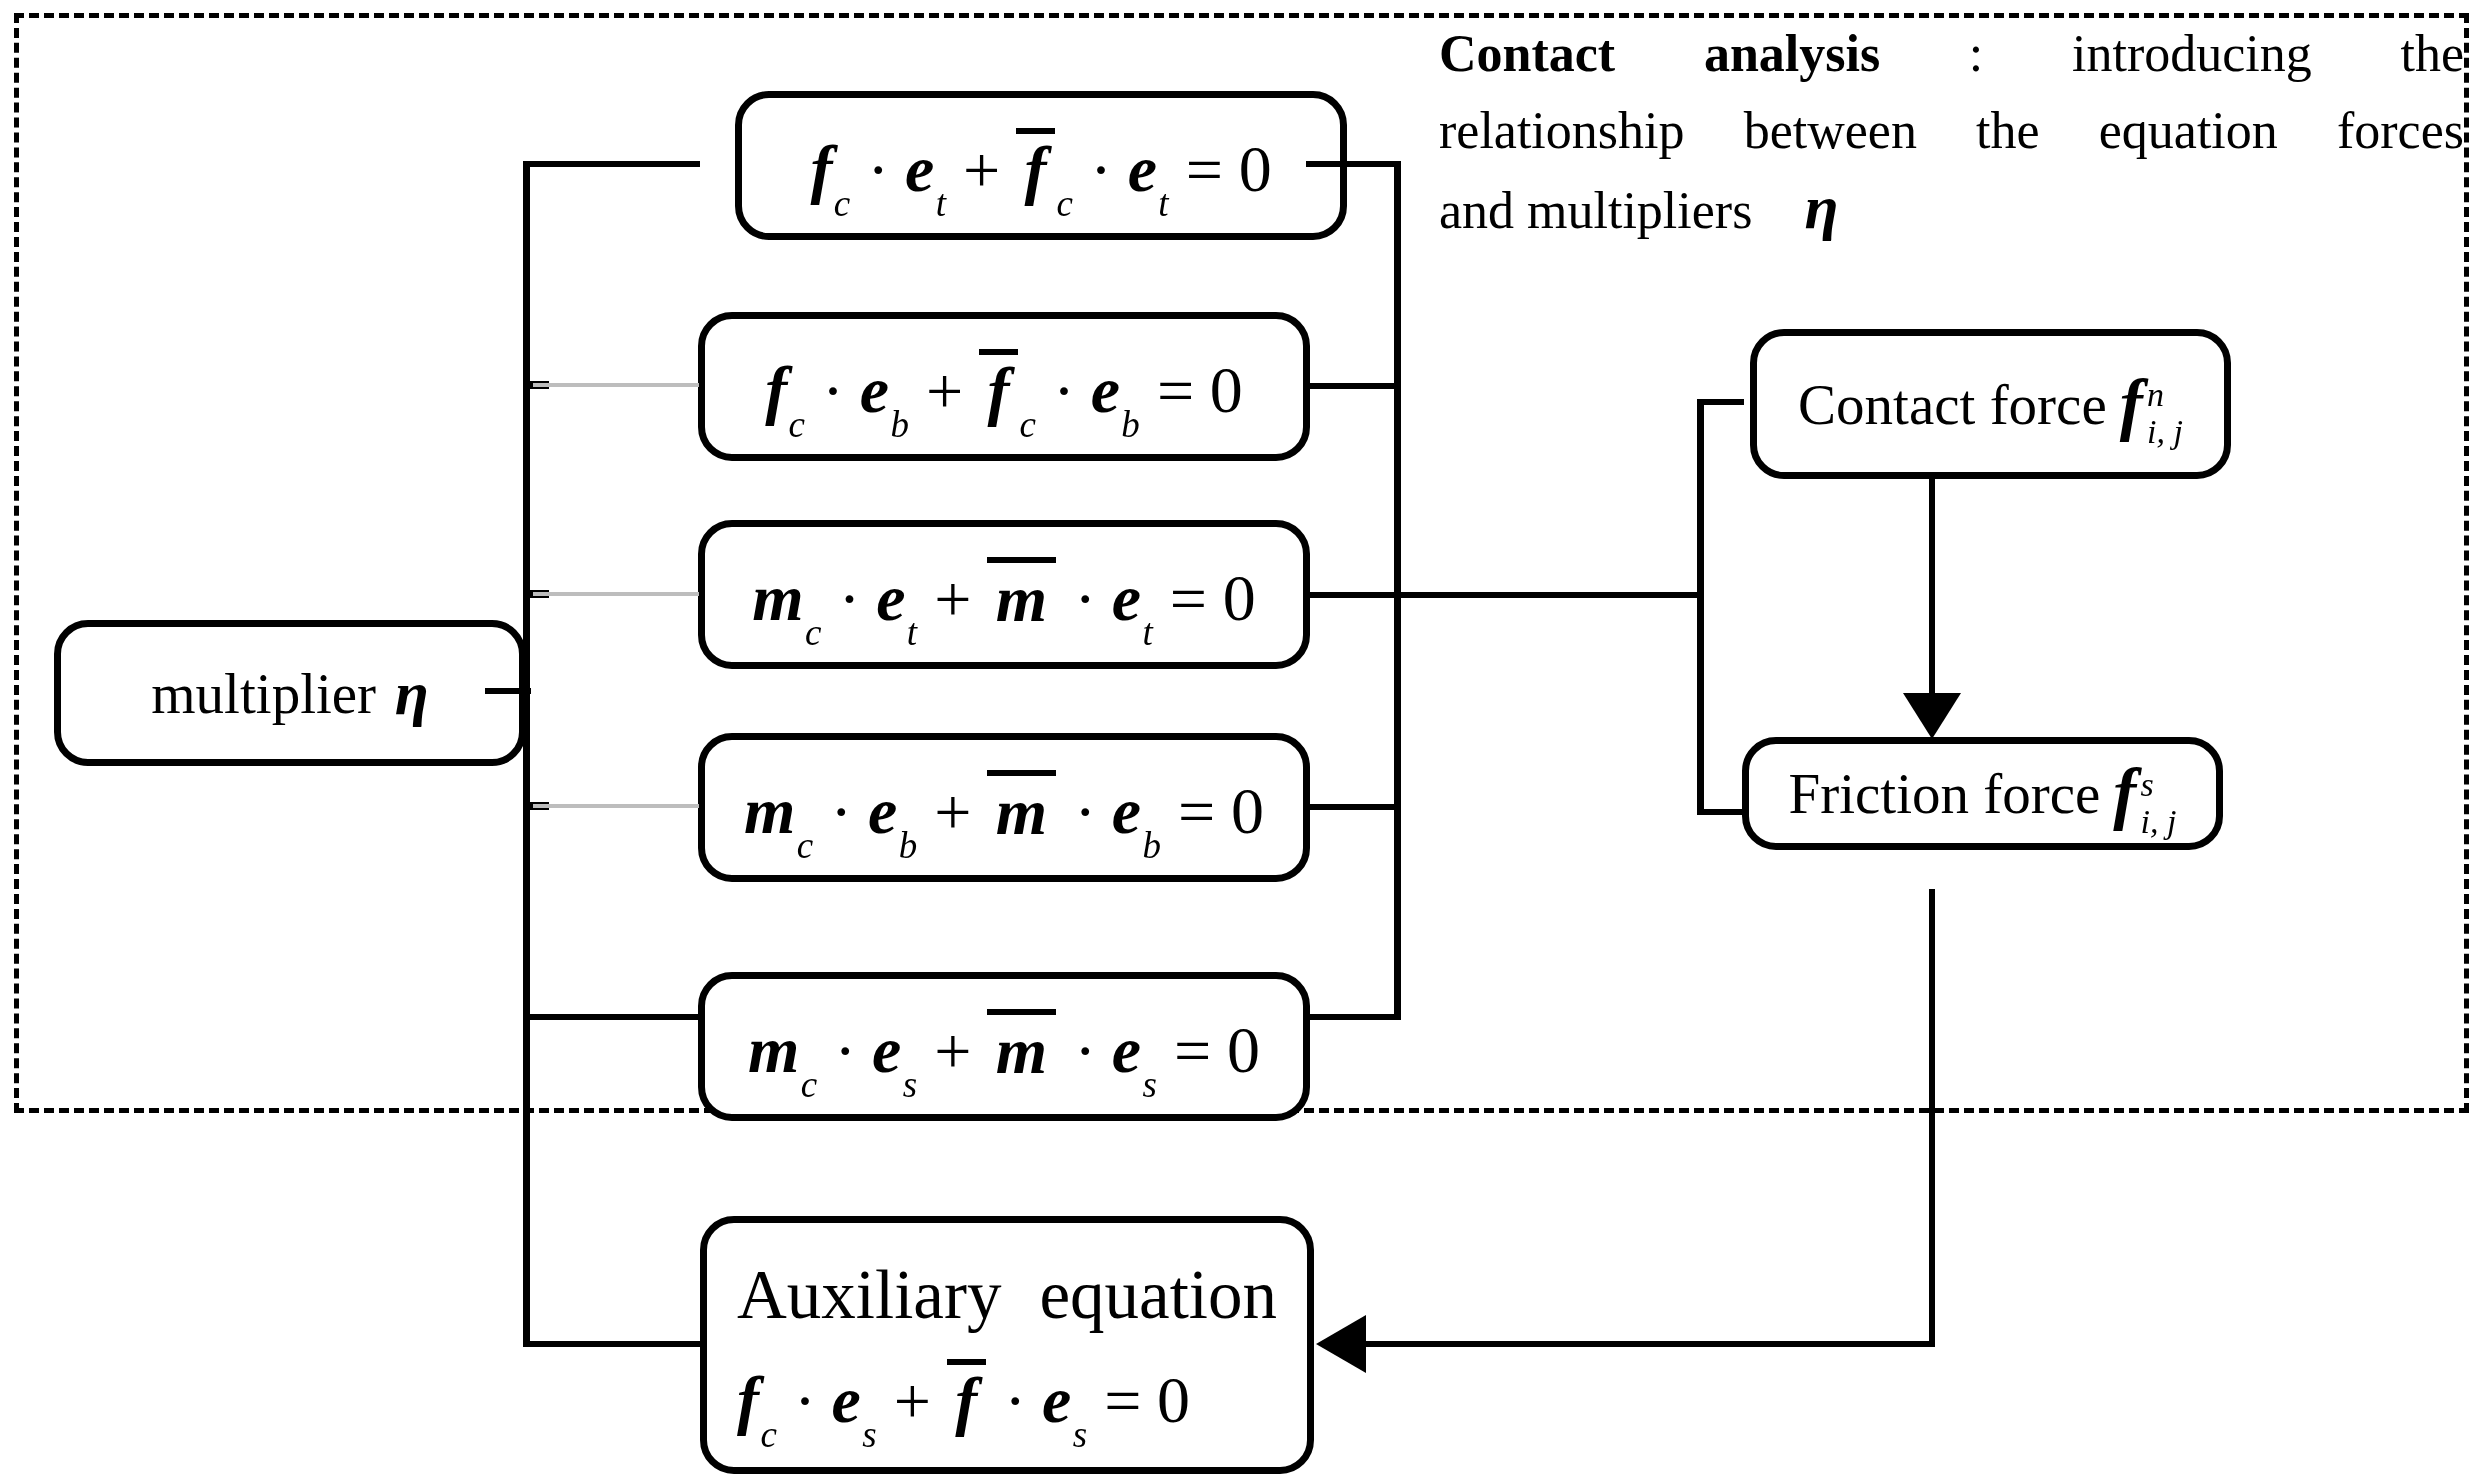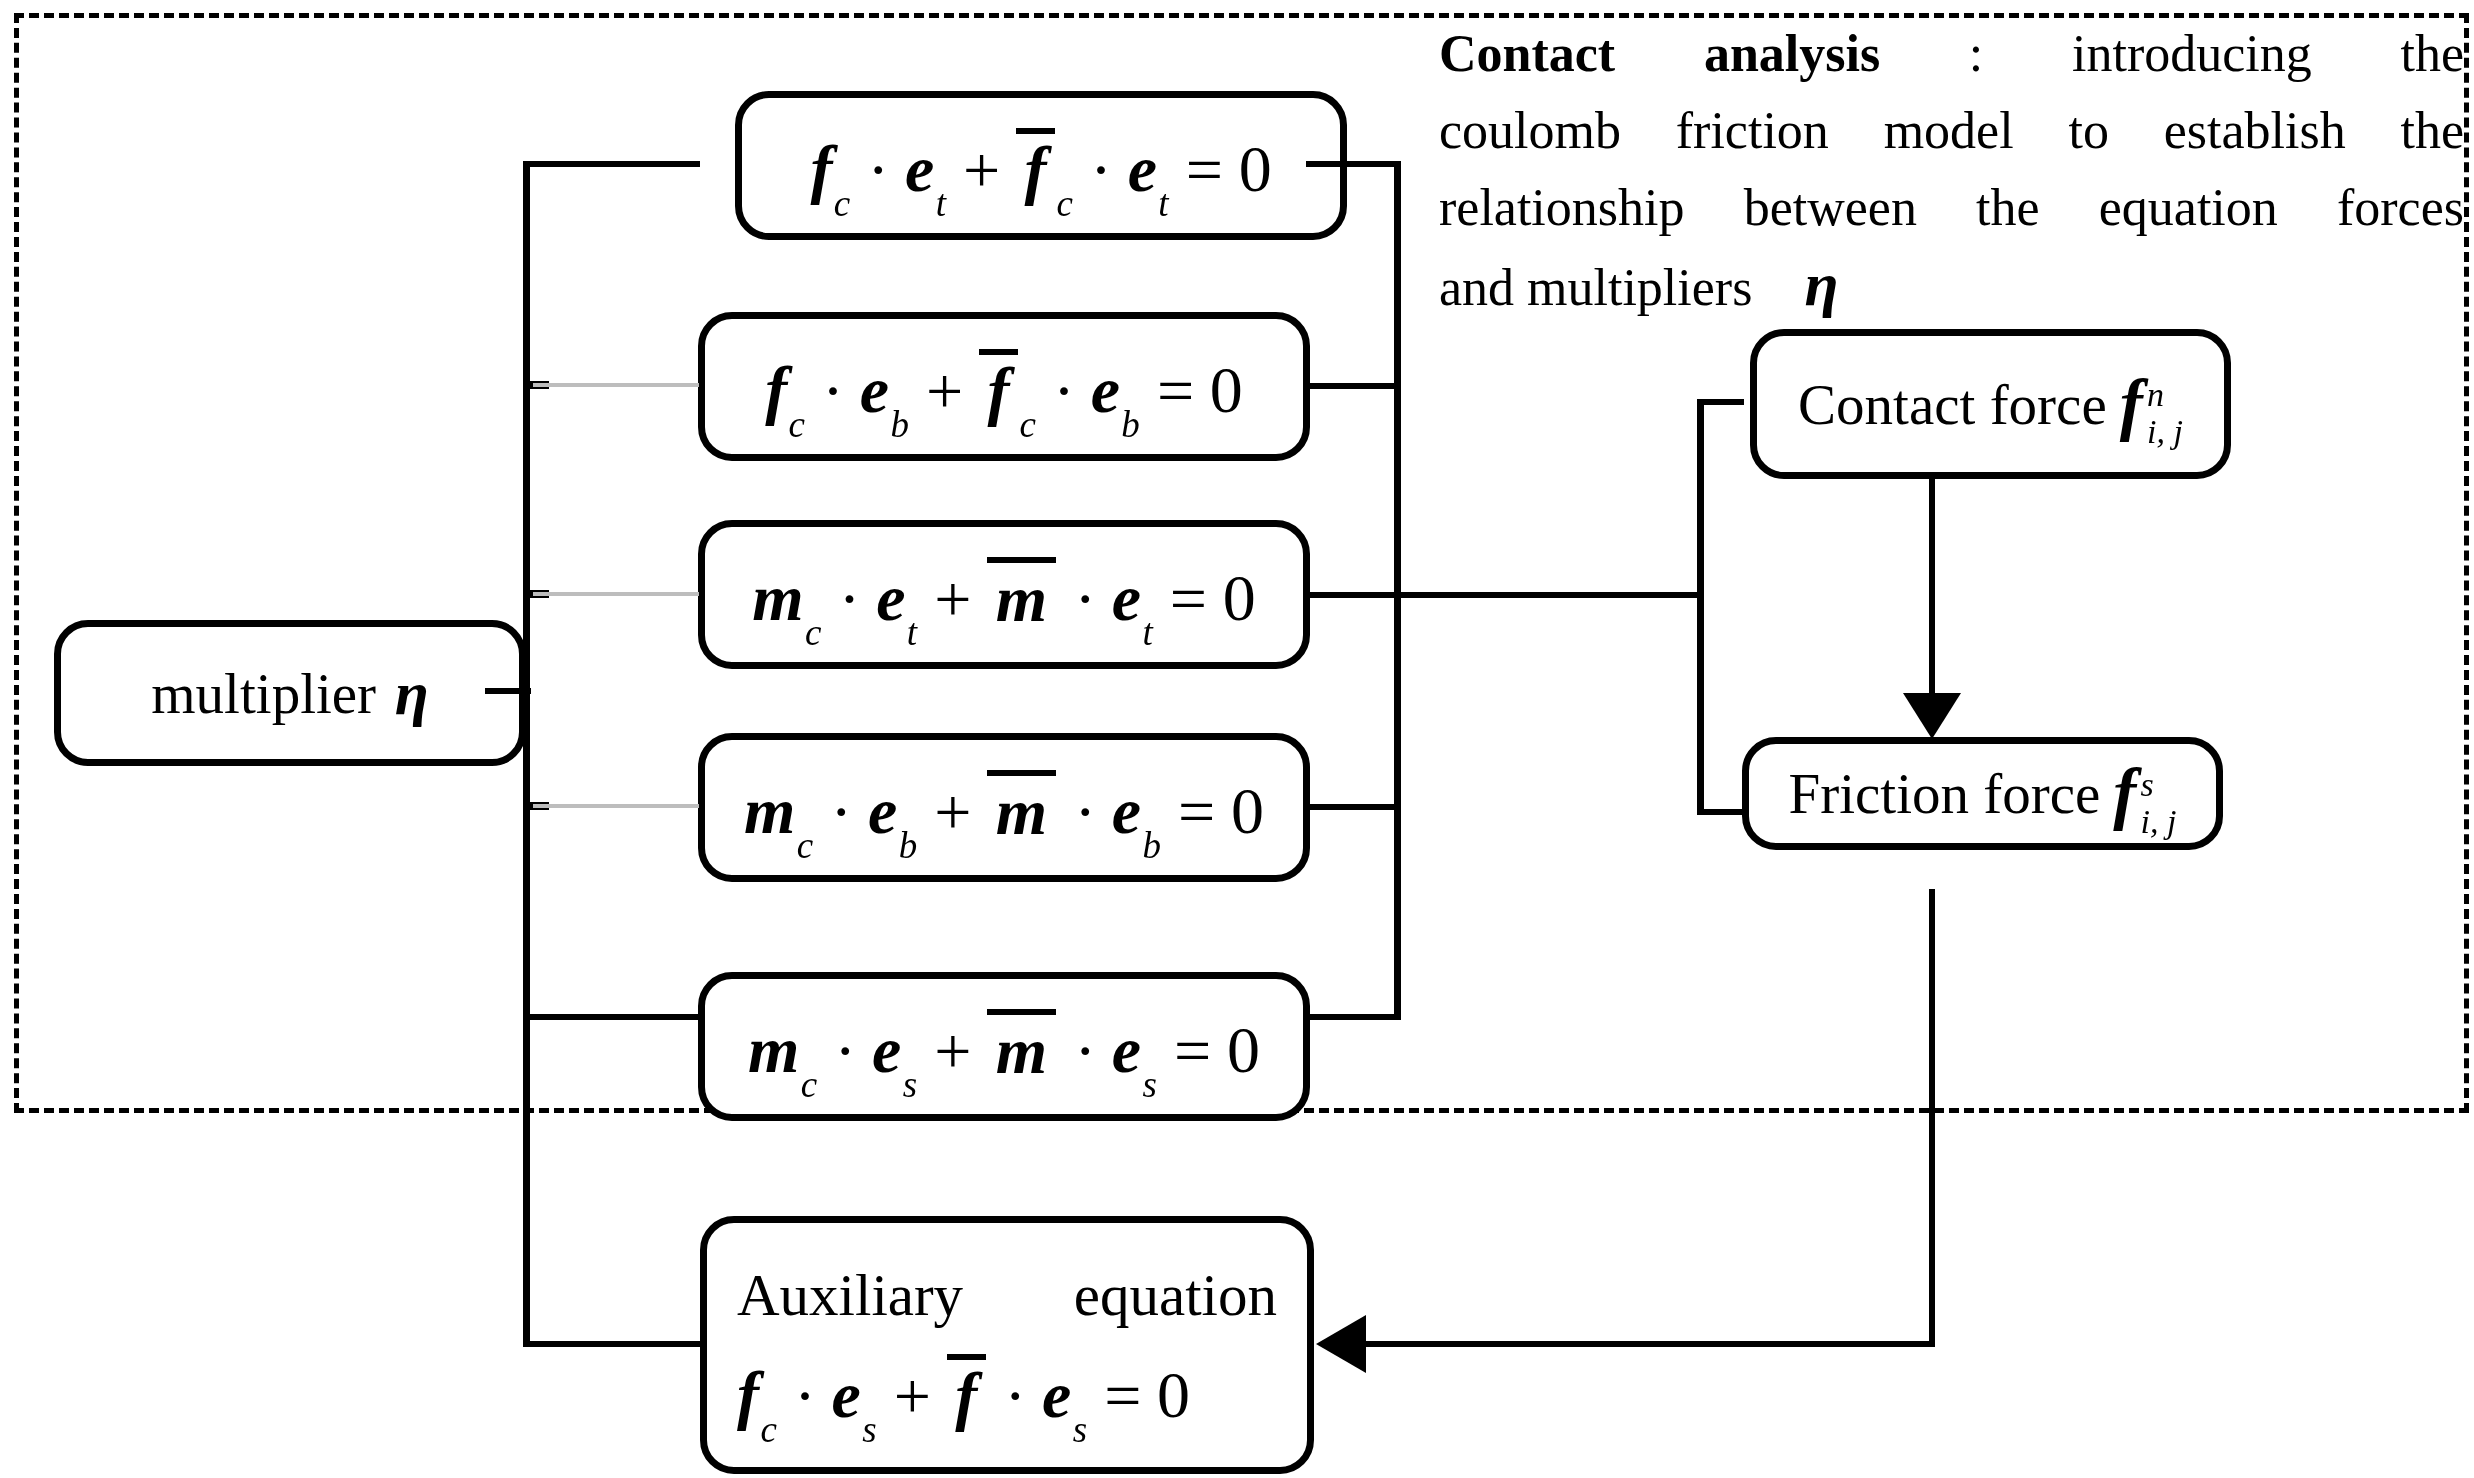--- a/index.html
+++ b/index.html
@@ -45,21 +45,21 @@
     font-size: 34px; font-style: italic; line-height: 1.08;
     margin-left: 4.3px; transform: translateY(10px);
   }
 
   
   .auxbox {
     left: 700px; top: 1216px; width: 614px; height: 258px;
     flex-direction: column; align-items: stretch; justify-content: center;
     padding: 0 30px;
   }
-  .auxtitle { font-size: 59px; text-align: justify; text-align-last: justify; }
+  .auxtitle { font-size: 69px; text-align: justify; text-align-last: justify; }
   .auxeq { margin-top: 24px; }
 
   
   .note {
     position: absolute; left: 1439px; top: 15px; width: 1025px;
     font-size: 52px; line-height: 77px;
   }
   .jline { text-align: justify; text-align-last: justify; }
   .lastline { text-align: left; }
   .b { font-weight: bold; }
@@ -85,21 +85,20 @@
     border-right: 50px solid var(--line);
   }
 </style>
 </head>
 <body>
 
 <div class="dashed-rect"></div>
 
 <div class="note">
   <div class="jline"><span class="b">Contact analysis</span><span> : introducing the</span></div>
-  <div class="jline">coulomb friction model to establish the</div>
   <div class="jline">relationship between the equation forces</div>
   <div class="lastline"><span>and multipliers</span><span class="note-eta">η</span></div>
 </div>
 
 <div class="box" style="left:54px; top:620px; width:472px; height:146px;">
   <span class="plainlabel">multiplier</span>
   <span class="eta">η</span>
 </div>
 
 <div class="box eqbox" style="top:91px;margin-left:37px;">

